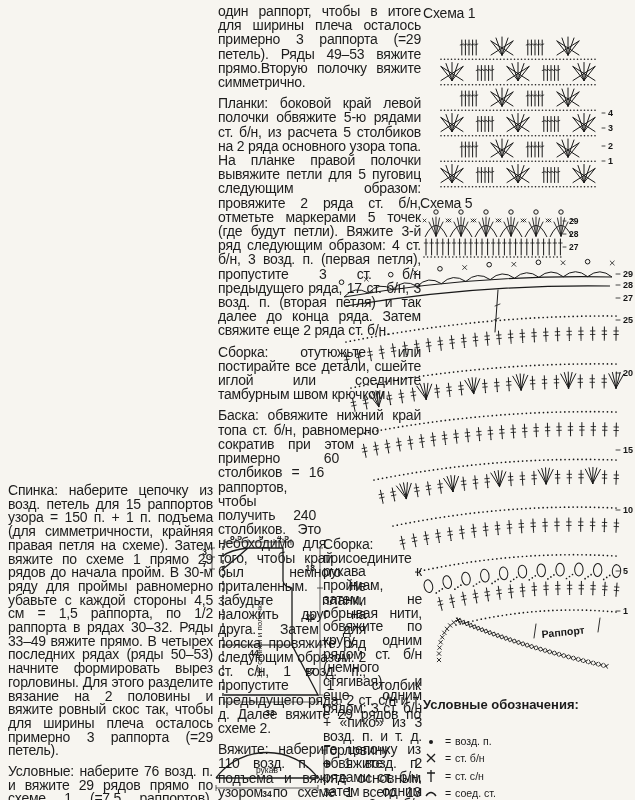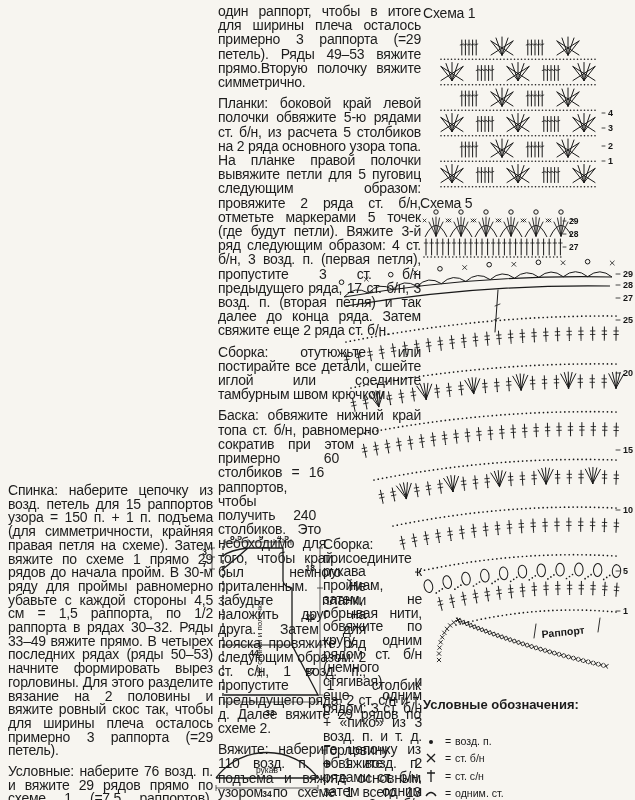--- a/index.html
+++ b/index.html
@@ -1897,21 +1897,21 @@
         <path d="M8,1 L8,13 M4,4 L12,4" stroke="#1c1c1c" stroke-width="1.3" fill="none"></path>
       </svg>
     <span class="legend-eq">=</span>
     <span>ст. с/н</span>
   </div>
   <div class="legend-row">
     <svg width="18" height="14">
         <path d="M3,10 Q8,3 13,10" stroke="#1c1c1c" stroke-width="1.3" fill="none"></path>
       </svg>
     <span class="legend-eq">=</span>
-    <span>одним. ст.</span>
+    <span>соед. ст.</span>
   </div>
   <div class="legend-row">
     <svg width="18" height="16">
         <ellipse cx="8" cy="8" rx="4.2" ry="6.2" stroke="#1c1c1c" stroke-width="1.1" fill="none"></ellipse>
         <path d="M6.5,3 L6.5,13 M9.5,3 L9.5,13" stroke="#1c1c1c" stroke-width="0.8" fill="none"></path>
       </svg>
     <span class="legend-eq">=</span>
     <span>попкорн из 9 ст. с/н</span>
   </div>
 </div>

